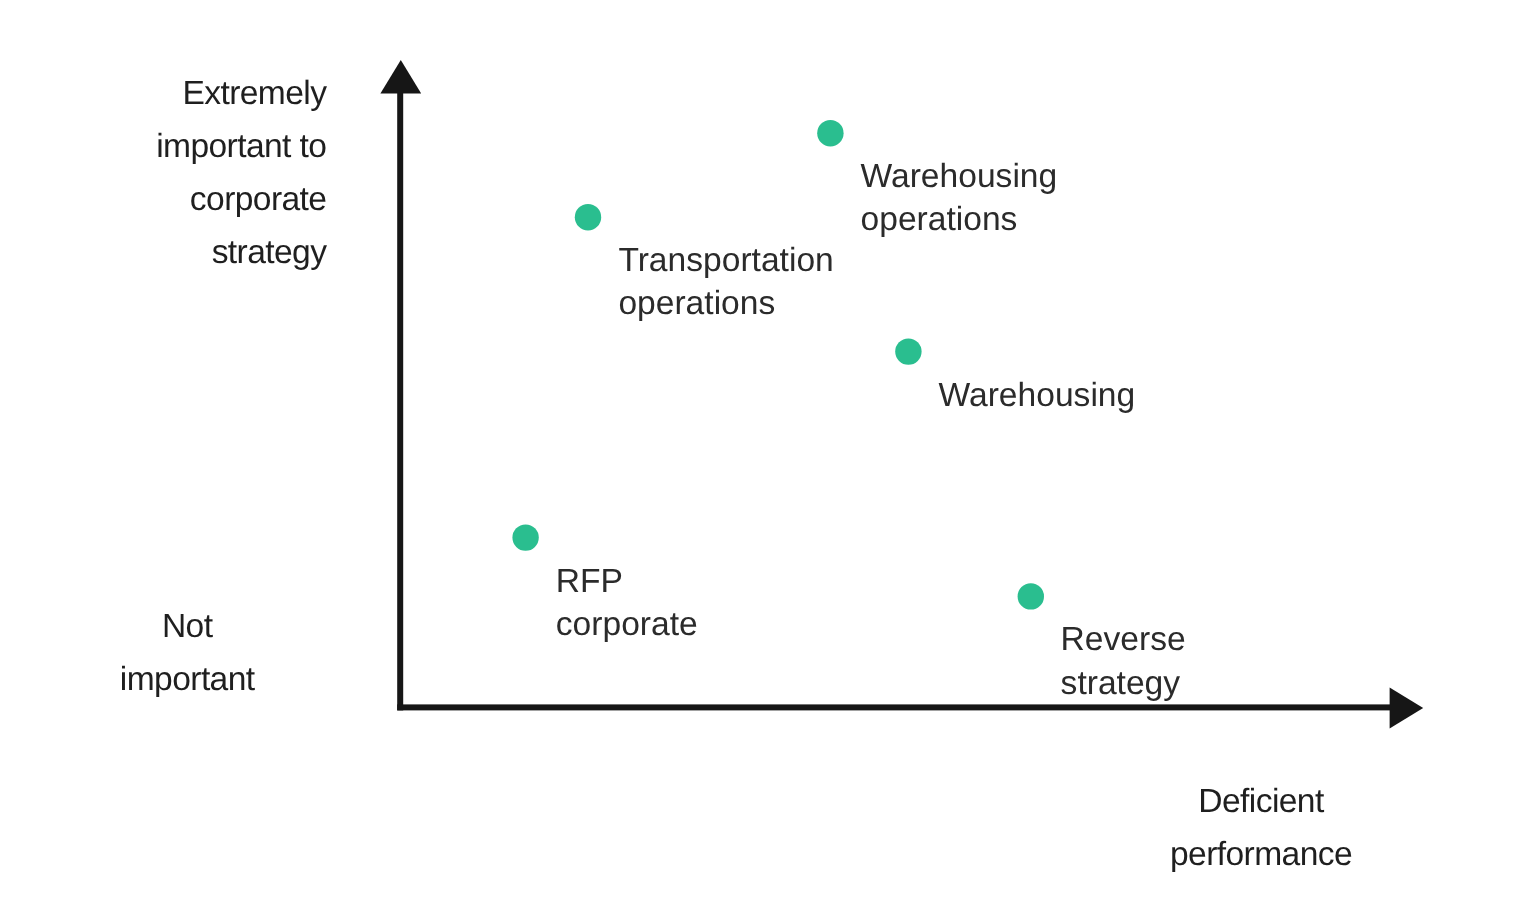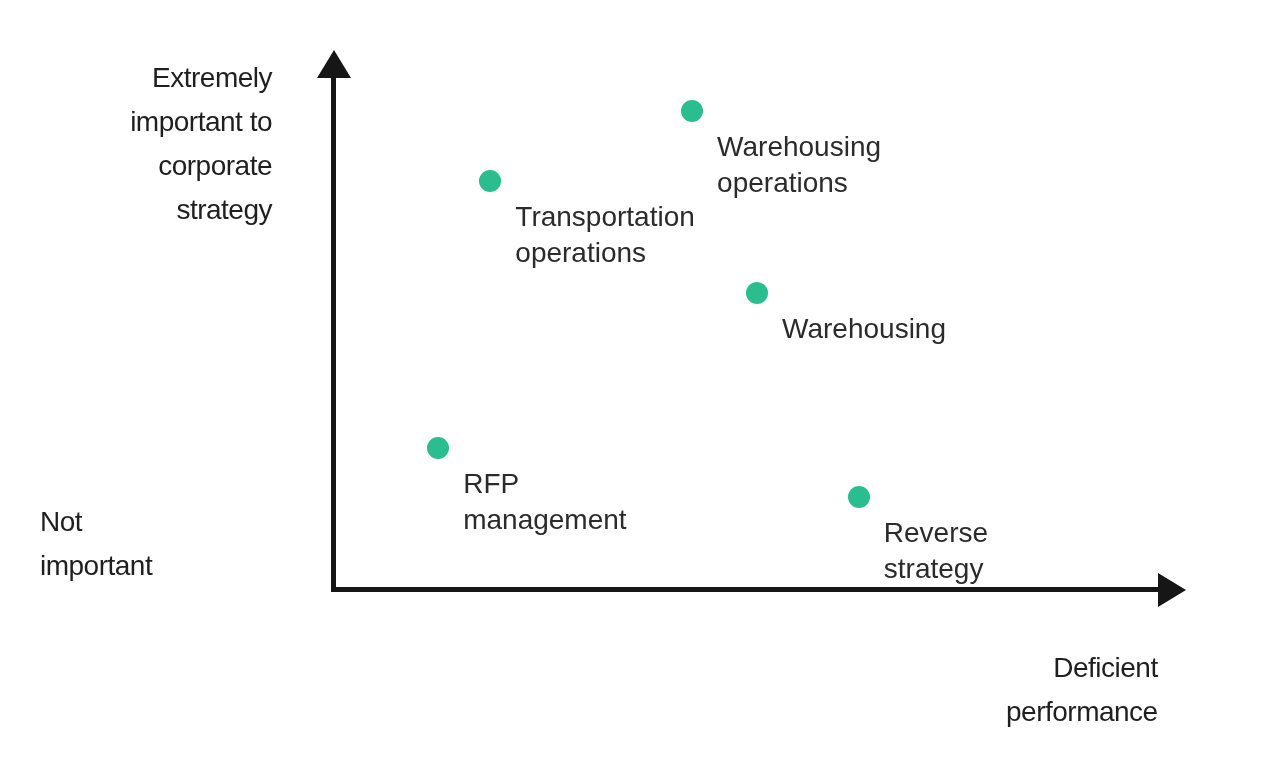--- a/index.html
+++ b/index.html
@@ -64,31 +64,31 @@
   .label-y-top {
     left: 40px;
     top: 56px;
     width: 232px;
     text-align: right;
   }
   .label-y-bottom {
     left: 40px;
     top: 500px;
     width: 232px;
-    text-align: left;
+    text-align: center;
   }
   .label-x-left {
     left: 345px;
     top: 646px;
     text-align: left;
   }
   .label-x-right {
-    left: 1006px;
+    left: 975px;
     top: 646px;
-    text-align: right;
+    text-align: center;
   }
   
   .plot-area {
     position: absolute;
     left: 333px;
     top: 52px;
     width: 855px;
     height: 538px;
   }
   .point {
@@ -142,21 +142,21 @@
         <span class="dot" style="background: rgb(42, 190, 143);"></span>
         <span class="pt-label">Transportation
 operations</span>
       </div>
       <div class="point" style="left: 49.6%; top: 44.8%;">
         <span class="dot" style="background: rgb(42, 190, 143);"></span>
         <span class="pt-label">Warehousing</span>
       </div>
       <div class="point" style="left: 12.3%; top: 73.6%;">
         <span class="dot" style="background: rgb(42, 190, 143);"></span>
-        <span class="pt-label">RFP management</span>
+        <span class="pt-label">RFP corporate</span>
       </div>
       <div class="point" style="left: 61.5%; top: 82.7%;">
         <span class="dot" style="background: rgb(42, 190, 143);"></span>
         <span class="pt-label">Reverse strategy</span>
       </div>
     </div>
 
 
   <div class="corner-label label-x-right">Deficient
 performance</div>

